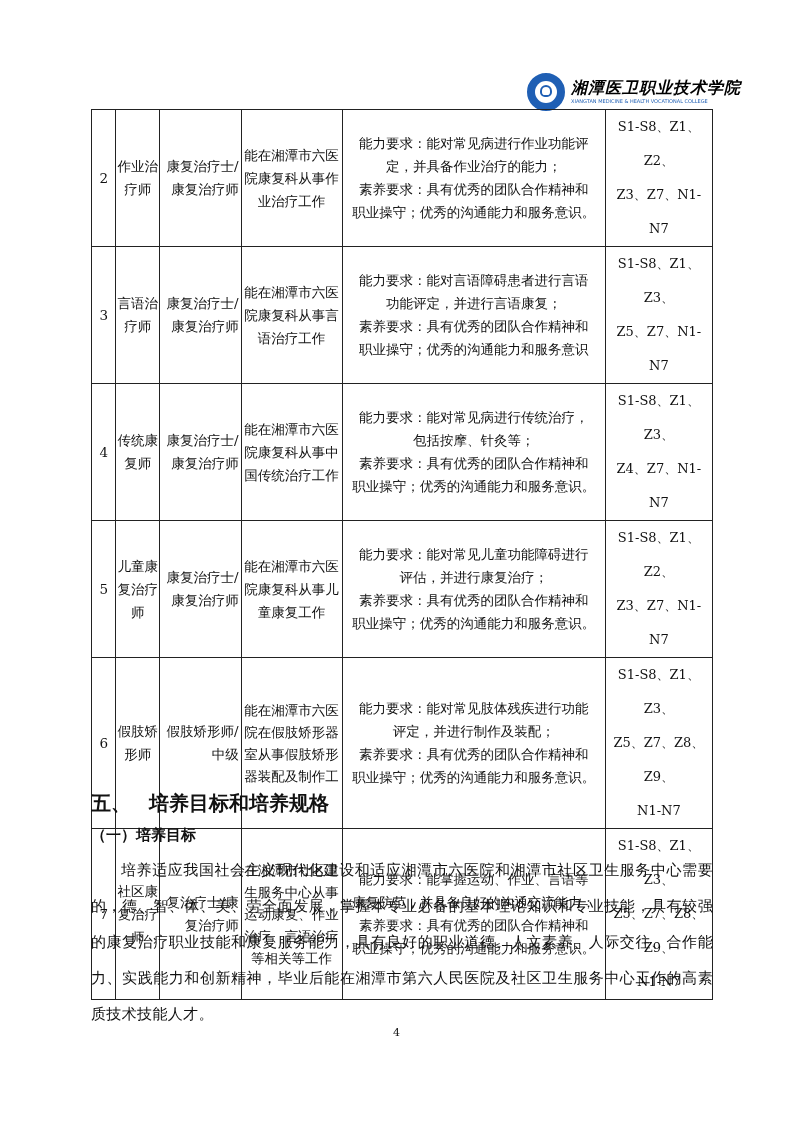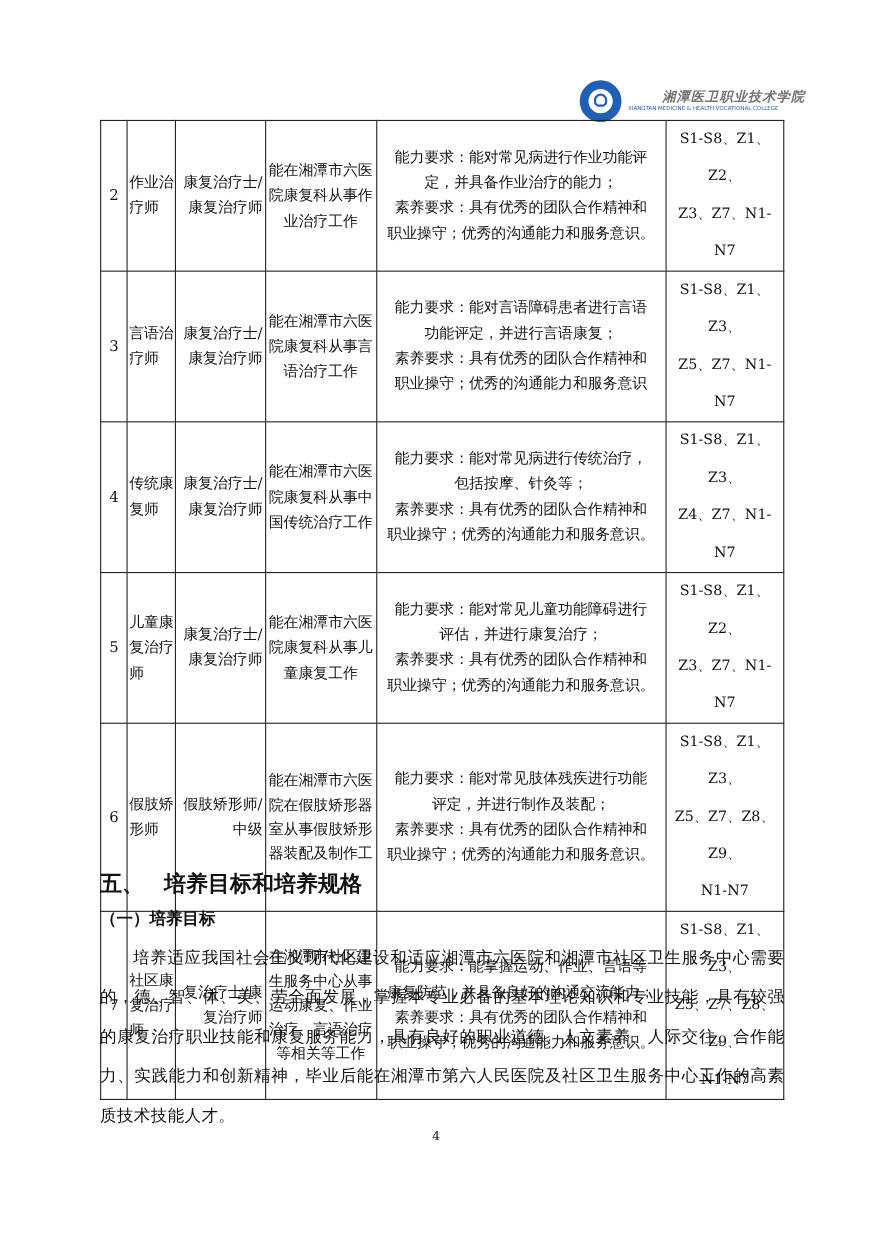--- a/index.html
+++ b/index.html
@@ -18,32 +18,32 @@
   }
   .logo-badge::before {
     content: ""; position: absolute; left: 5px; top: 5px; width: 22px; height: 22px;
     border-radius: 50%; background: #fff;
   }
   .logo-badge::after {
     content: ""; position: absolute; left: 10px; top: 9px; width: 12px; height: 12px;
     border-radius: 50% 50% 40% 40%; border: 2px solid #1f5fb4; box-sizing: border-box;
   }
   .logo-text { display: flex; flex-direction: column; line-height: 1; }
-  .logo-cn { font-size: 12px; color: #737373; font-weight: bold; letter-spacing: 1px; font-style: italic; margin-left: 31px; }
+  .logo-cn { font-size: 16px; color: #000000; font-weight: bold; letter-spacing: 1px; font-style: italic; }
   .logo-en { font-size: 5px; color: #1f5fb4; margin-top: 3px; font-family: "DejaVu Sans", sans-serif; }
 
   table.jobs {
     position: absolute; left: 91px; top: 109px; width: 622px;
     border-collapse: collapse; font-size: 13.5px; line-height: 23px;
   }
   table.jobs td {
     border: 1.3px solid #222; padding: 0 2px; vertical-align: middle;
   }
   td.c-idx { width: 18px; text-align: center; }
-  td.c-job { width: 38px; text-align: left; padding: 0 1px !important; }
+  td.c-job { width: 38px; text-align: center; padding: 0 1px !important; }
   td.c-cert { width: 72px; text-align: right; }
   td.c-desc { width: 90px; text-align: center; }
   td.c-req { width: 200px; text-align: center; }
   td.c-spec { width: 98px; text-align: center; vertical-align: top !important; font-size: 13px; line-height: 34px; padding: 0 1px !important; }
   tr.r2 td { height: 100px; }
   tr.r3 td { height: 104px; }
   tr.r4 td { height: 94px; }
   tr.r5 td { height: 94px; }
   tr.r6 td { height: 94px; }
   tr.r7 td { height: 118px; }

